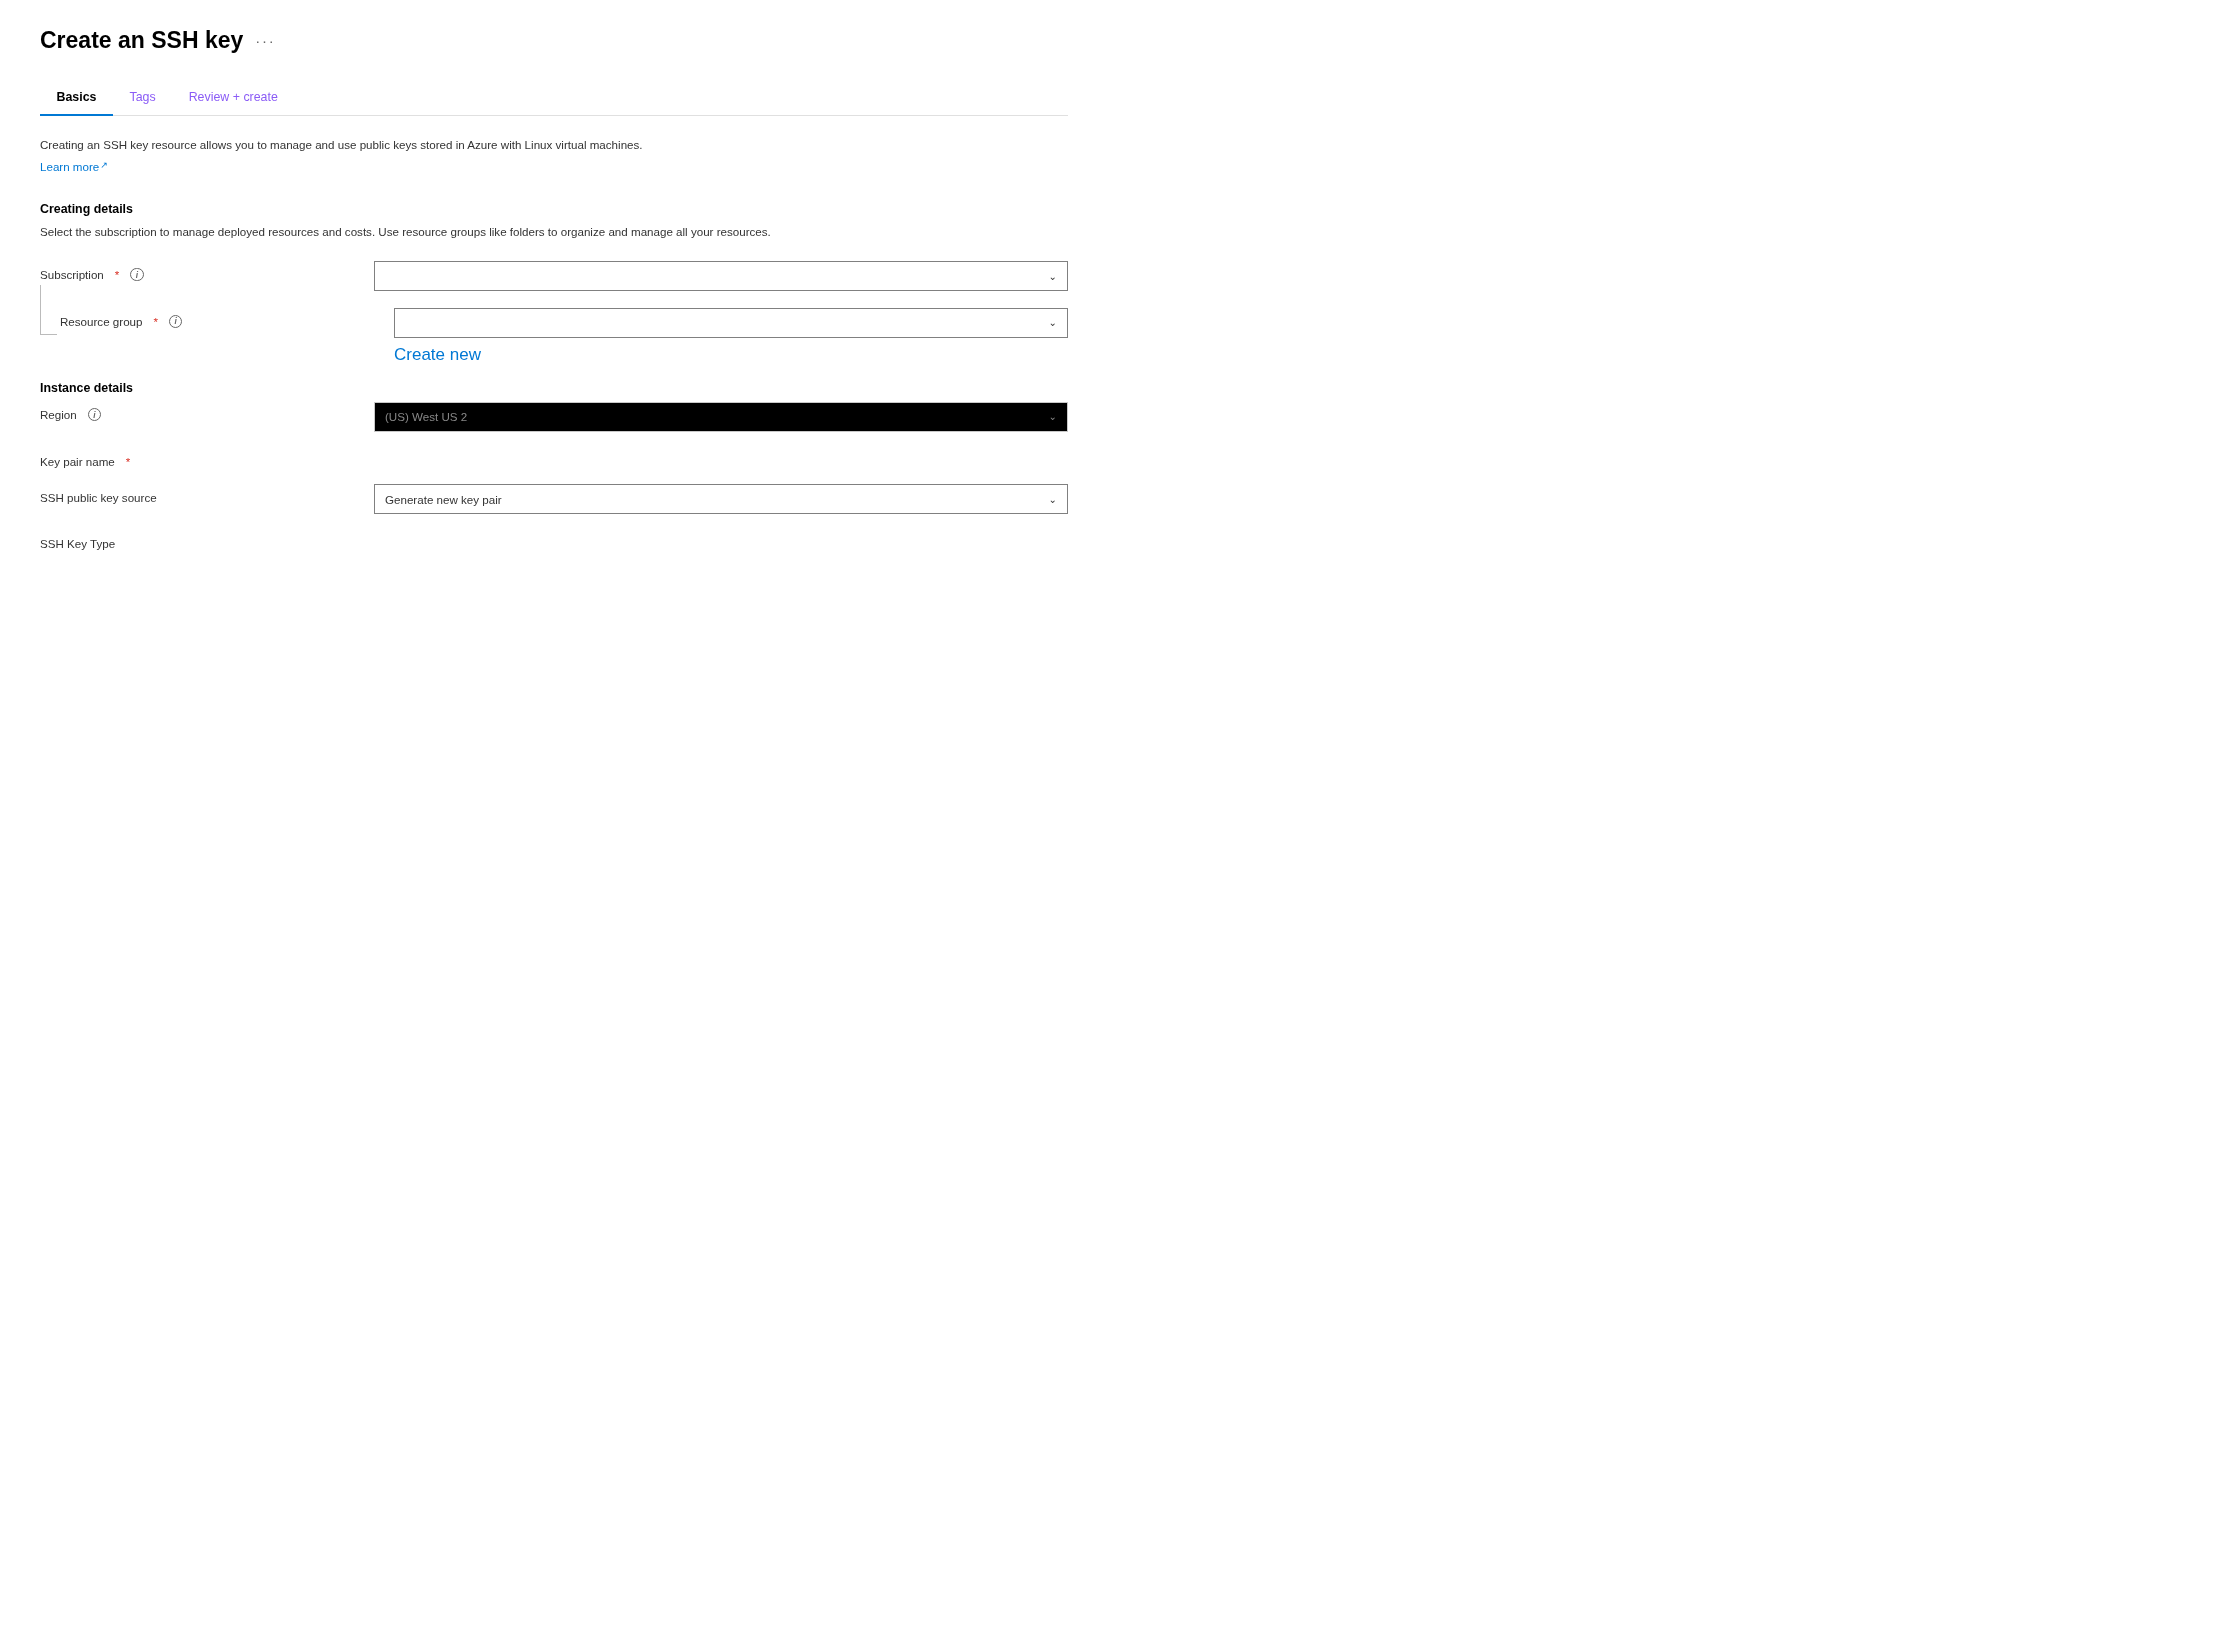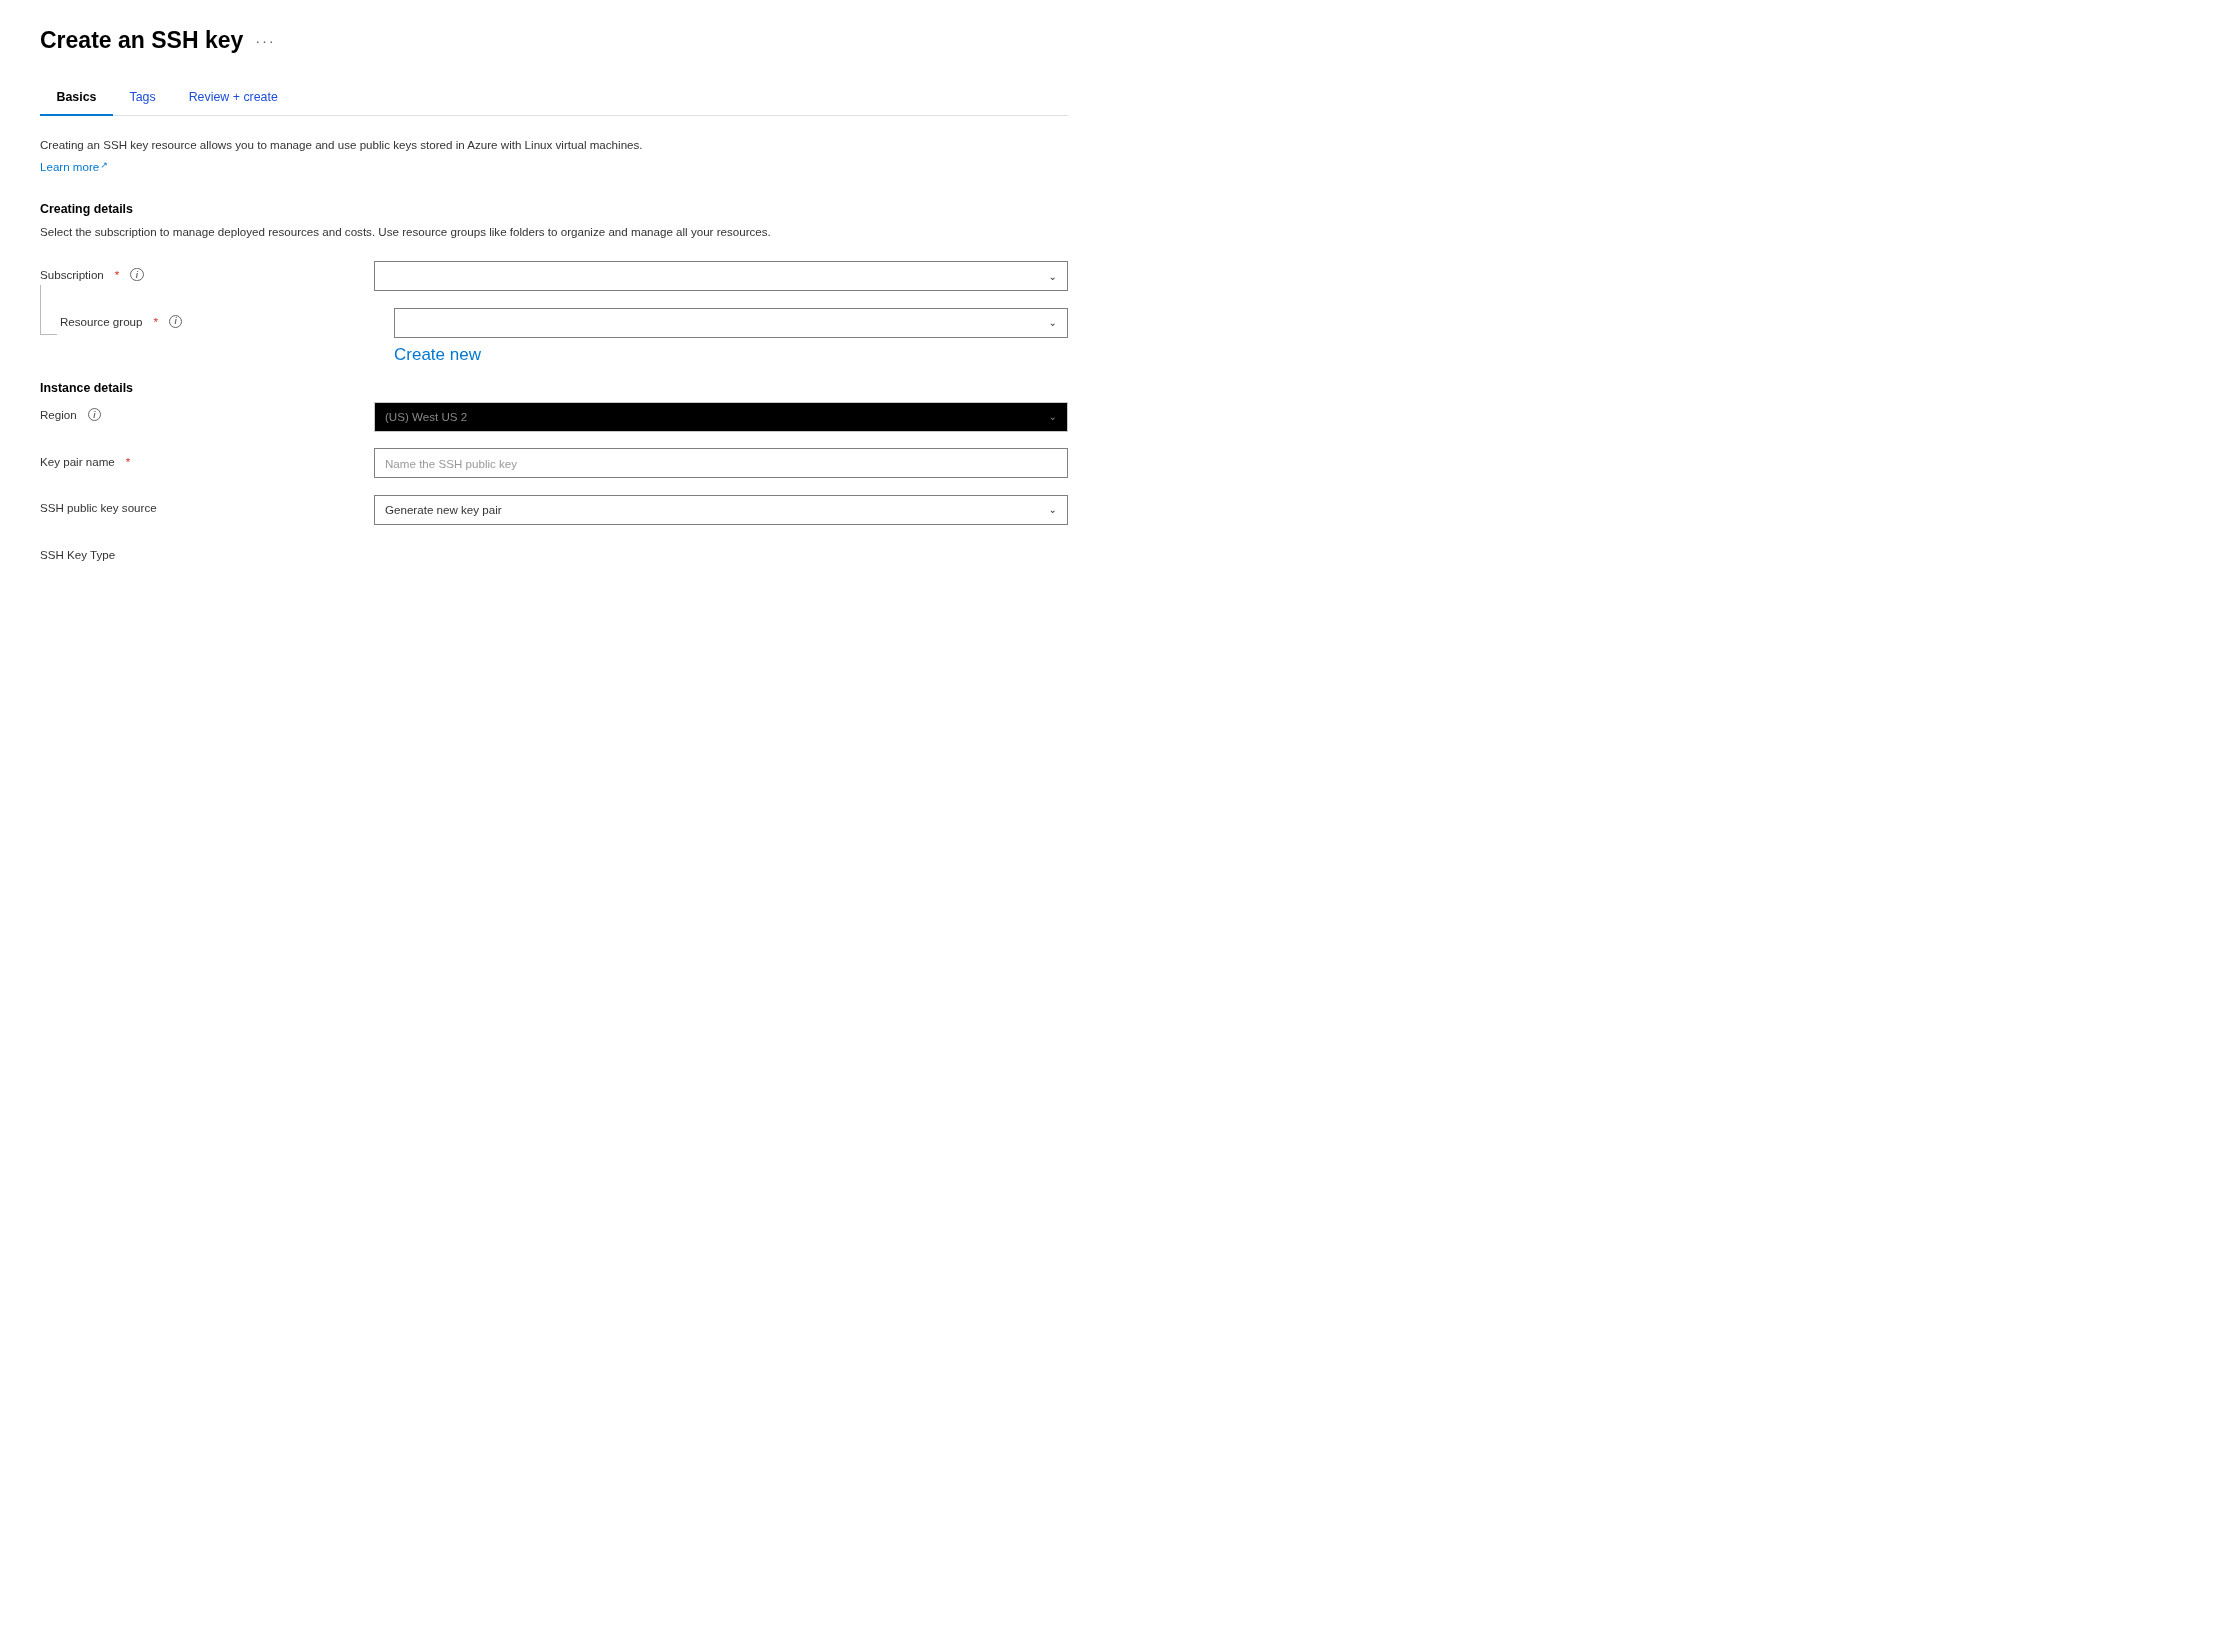--- a/index.html
+++ b/index.html
@@ -37,21 +37,21 @@
       display: flex;
       border-bottom: 0.8px solid #e0e0e0;
       margin-bottom: 20px;
       gap: 0;
     }
 
     .tab {
       padding: 10px 16.5px;
       cursor: pointer;
       font-size: 12.4px;
-      color: #1d4ed8;
+      color: #8b5cf6;
       border-bottom: 2.5px solid transparent;
       margin-bottom: -0.8px;
       white-space: nowrap;
     }
 
     .tab.active {
       font-weight: 600;
       border-bottom: 2.5px solid #0078d4;
       color: #000;
     }
@@ -320,23 +320,20 @@
         <span class="chevron">⌄</span>
       </div>
     </div>
   </div>
 
   <div class="form-row">
     <div class="form-label-col">
       <span>Key pair name</span>
       <span class="required-star">*</span>
     </div>
-    <div class="form-control-col">
-      <input class="text-input" type="text" value="" placeholder="Name the SSH public key" style="">
-    </div>
   </div>
 
   <div class="form-row">
     <div class="form-label-col">
       <span>SSH public key source</span>
     </div>
     <div class="form-control-col">
       <div class="select-box">
         <span>Generate new key pair</span>
         <span class="chevron">⌄</span>

